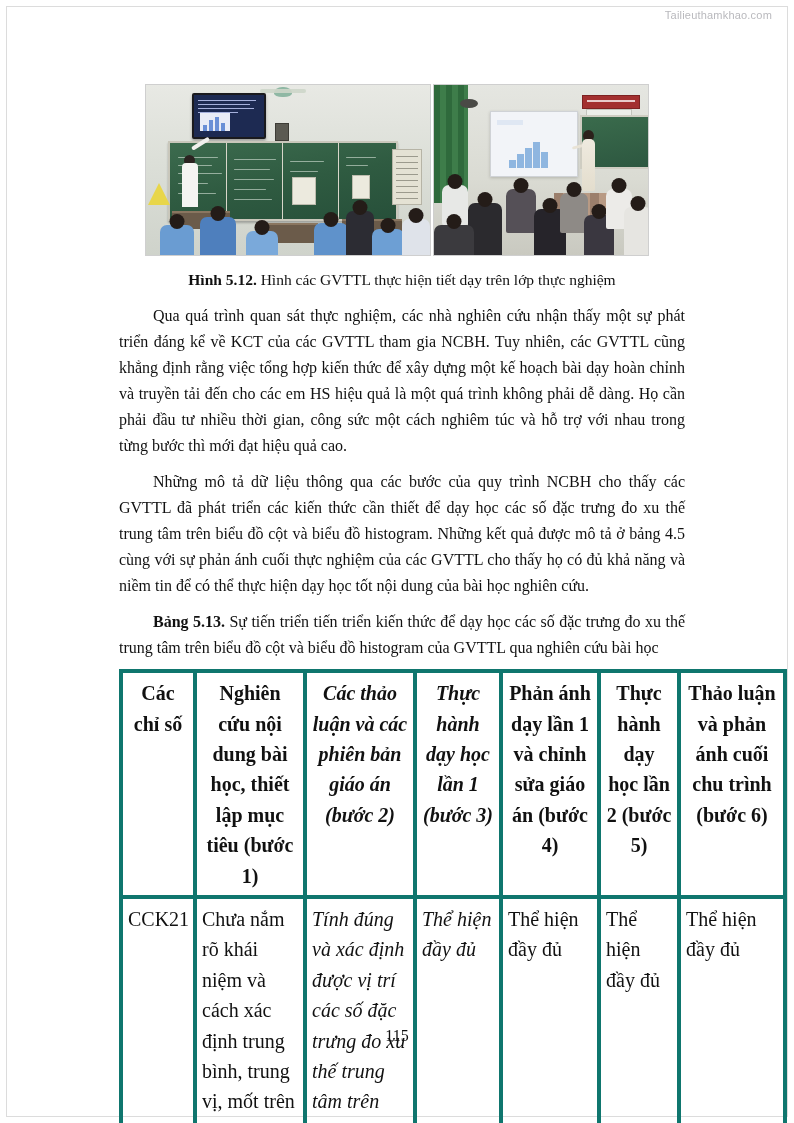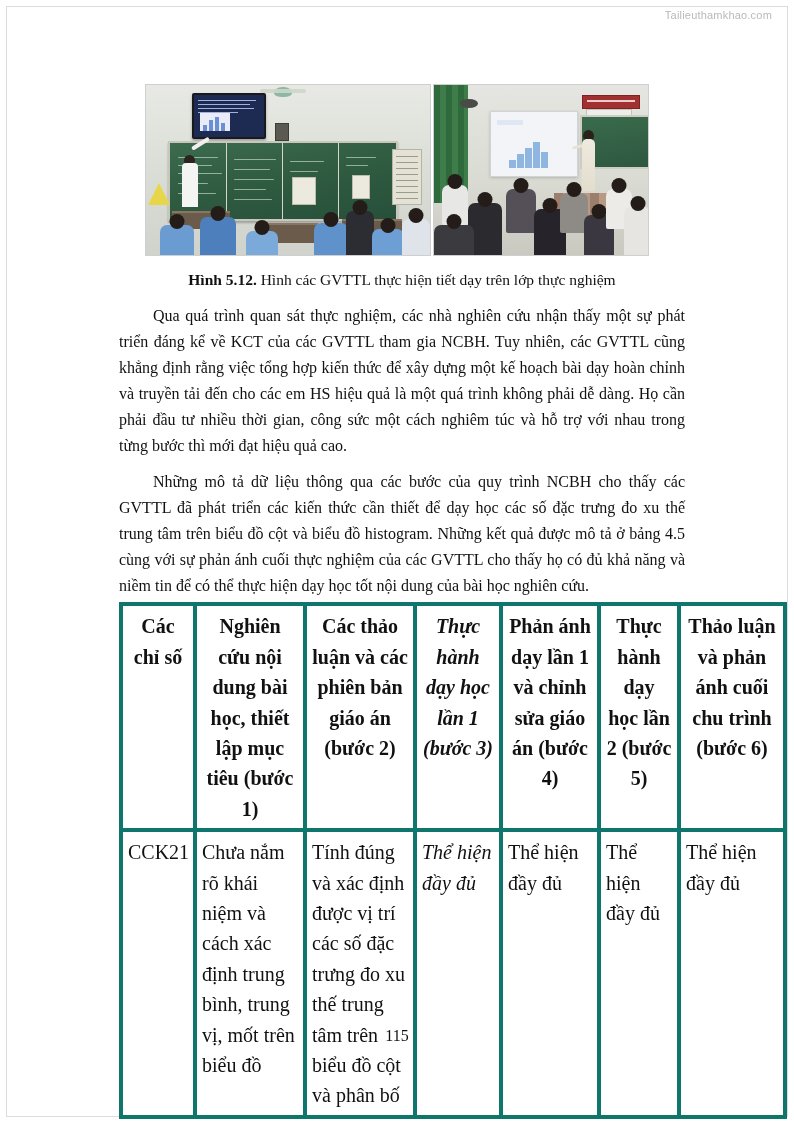--- a/index.html
+++ b/index.html
@@ -255,21 +255,21 @@
     text-align: center;
     font-weight: bold;
   }
   table.grid td {
     text-align: left;
     font-weight: normal;
   }
   td.row-head { text-align: left; margin-left: 48px; }
   .c1 { width: 60px; }
   .c2 { width: 96px; }
-  .c3 { width: 96px; }
+  .c3 { width: 96px; font-style: italic; }
   .c4 { width: 72px; font-style: italic; }
   .c5 { width: 84px; }
   .c6 { width: 66px; }
   .c7 { width: 92px; }
 
   .body-cell { height: 186px; }
 
   
   .page-number {
     position: absolute;
@@ -420,20 +420,23 @@
       </div>
     </div>
 
     <div class="fig-caption">
       <b>Hình 5.12.</b><span> Hình các GVTTL thực hiện tiết dạy trên lớp thực nghiệm</span>
     </div>
 
     <p class="body first">Qua quá trình quan sát thực nghiệm, các nhà nghiên cứu nhận thấy một sự phát triển đáng kể về KCT của các GVTTL tham gia NCBH. Tuy nhiên, các GVTTL cũng khẳng định rằng việc tổng hợp kiến thức để xây dựng một kế hoạch bài dạy hoàn chỉnh và truyền tải đến cho các em HS hiệu quả là một quá trình không phải dễ dàng. Họ cần phải đầu tư nhiều thời gian, công sức một cách nghiêm túc và hỗ trợ với nhau trong từng bước thì mới đạt hiệu quả cao.</p>
     <p class="body">Những mô tả dữ liệu thông qua các bước của quy trình NCBH cho thấy các GVTTL đã phát triển các kiến thức cần thiết để dạy học các số đặc trưng đo xu thế trung tâm trên biểu đồ cột và biểu đồ histogram. Những kết quả được mô tả ở bảng 4.5 cùng với sự phản ánh cuối thực nghiệm của các GVTTL cho thấy họ có đủ khả năng và niềm tin để có thể thực hiện dạy học tốt nội dung của bài học nghiên cứu.</p>
 
+    <div class="table-caption">
+      <b>Bảng 5.13.</b><span> Sự tiến triển tiến triển kiến thức để dạy học các số đặc trưng đo xu thế trung tâm trên biểu đồ cột và biểu đồ histogram của GVTTL qua nghiên cứu bài học</span>
+    </div>
 
     <table class="grid">
       <thead>
         <tr>
           <th class="c1">Các chỉ số</th>
           <th class="c2">Nghiên cứu nội dung bài học, thiết lập mục tiêu (bước 1)</th>
           <th class="c3">Các thảo luận và các phiên bản giáo án (bước 2)</th>
           <th class="c4">Thực hành dạy học lần 1 (bước 3)</th>
           <th class="c5">Phản ánh dạy lần 1 và chỉnh sửa giáo án (bước 4)</th>
           <th class="c6">Thực hành dạy học lần 2 (bước 5)</th>

